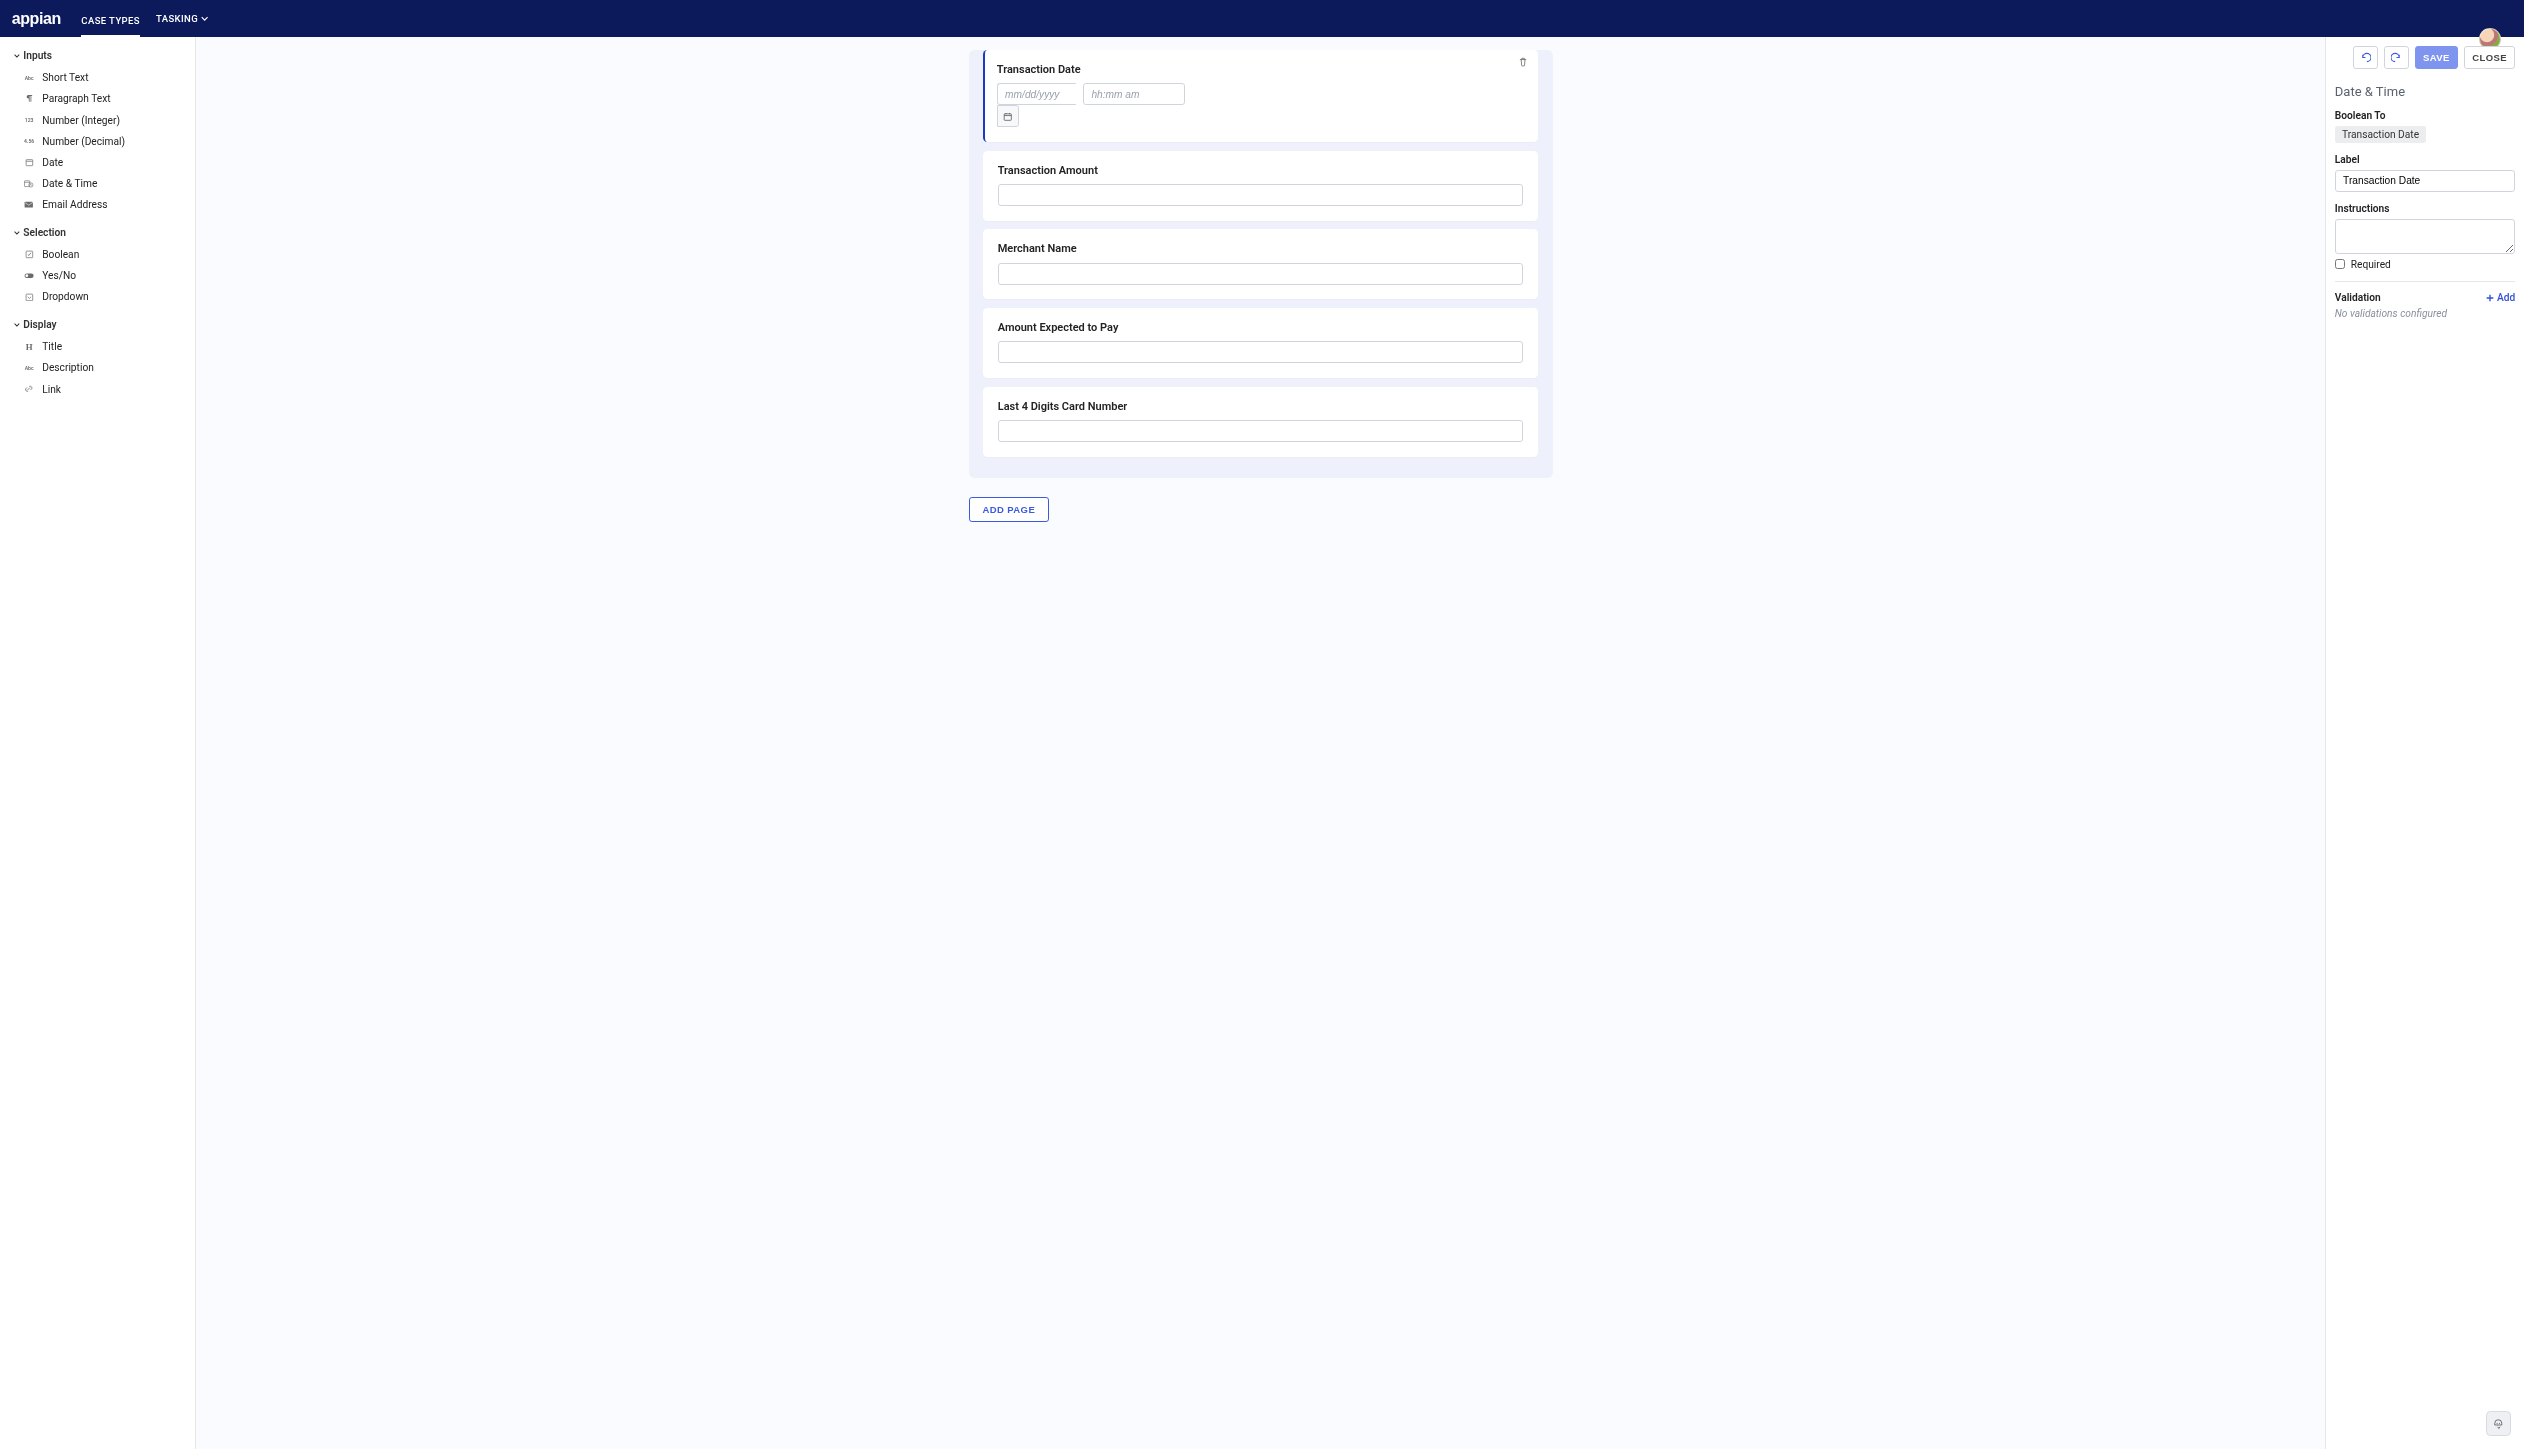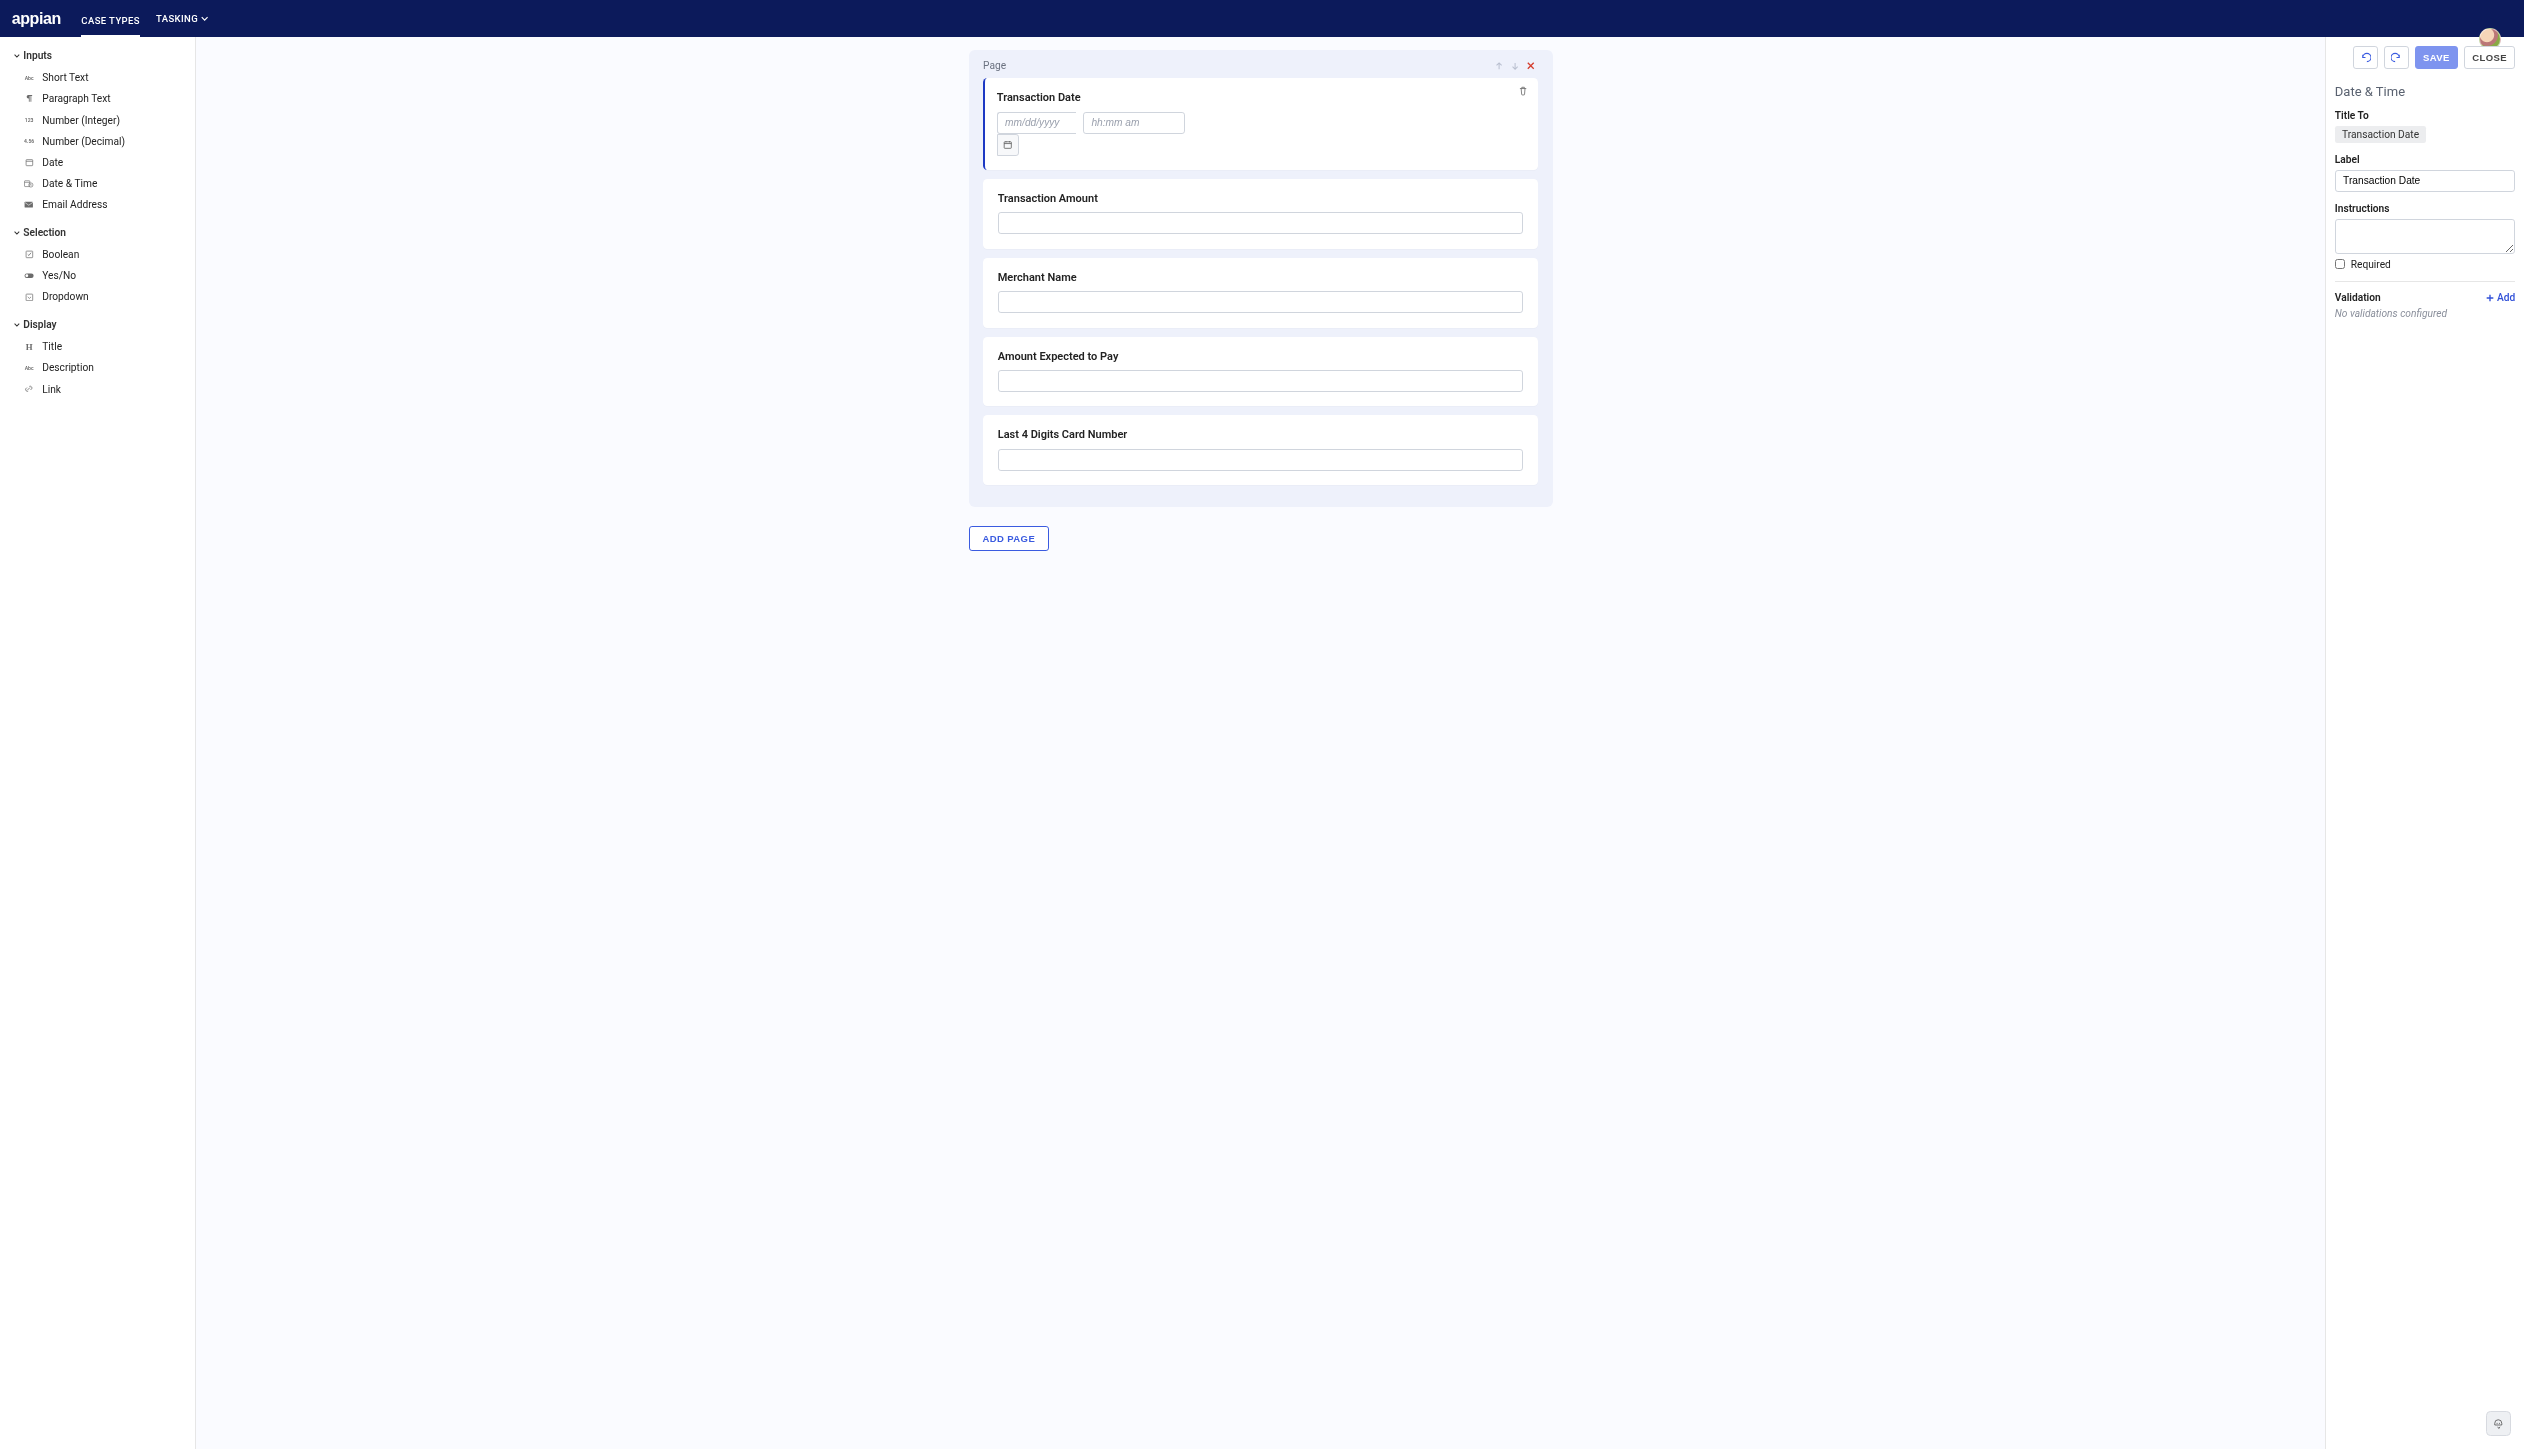--- a/index.html
+++ b/index.html
@@ -243,39 +243,20 @@
               <path d="M6 10l4-4M7 12a3 3 0 01-4-4l2-2M9 4a3 3 0 014 4l-2 2" fill="none" stroke="currentColor" stroke-width="1.4"></path>
             </svg>
           </span>
           <span class="plabel">Link</span>
         </div>
     </div>
   </div>
 
   <div class="canvas">
     <div class="page-card">
-      <div class="page-card-header">
-        <span>Page</span>
-        <span class="spacer"></span>
-        <span class="page-hdr-btn">
-            <svg width="10.2" height="10.2" viewBox="0 0 16 16">
-              <path d="M8 3v10M4 7l4-4 4 4" fill="none" stroke="currentColor" stroke-width="1.6"></path>
-            </svg>
-          </span>
-        <span class="page-hdr-btn">
-            <svg width="10.2" height="10.2" viewBox="0 0 16 16">
-              <path d="M8 3v10M4 9l4 4 4-4" fill="none" stroke="currentColor" stroke-width="1.6"></path>
-            </svg>
-          </span>
-        <span class="page-hdr-btn danger">
-            <svg width="9.5" height="9.5" viewBox="0 0 16 16">
-              <path d="M3 3l10 10M13 3L3 13" stroke="currentColor" stroke-width="2.2"></path>
-            </svg>
-          </span>
-      </div>
 
       <div class="field-card selected">
         <div class="field-actions">
           <span class="field-action">
               <svg width="10.2" height="10.2" viewBox="0 0 16 16">
                 <path d="M3 4h10M6 4V2h4v2M5 4l.7 9a1 1 0 001 1h2.6a1 1 0 001-1L11 4" fill="none" stroke="currentColor" stroke-width="1.3"></path>
               </svg>
             </span>
         </div>
         <div class="field-label">Transaction Date</div>
@@ -332,21 +313,21 @@
             <path d="M12 4v4H8M12 8A6 6 0 106 14" fill="none" stroke="currentColor" stroke-width="1.6"></path>
           </svg>
         </button>
       <button class="tb-btn save">SAVE</button>
       <button class="tb-btn close">CLOSE</button>
     </div>
     <div class="insp-body">
       <div class="insp-title">Date &amp; Time</div>
 
       <div class="insp-section">
-        <div class="insp-label">Title To</div>
+        <div class="insp-label">Boolean To</div>
         <span class="pill">Transaction Date</span>
       </div>
 
       <div class="insp-section">
         <div class="insp-label">Label</div>
         <input class="insp-input" value="Transaction Date" style="">
       </div>
 
       <div class="insp-section">
         <div class="insp-label">Instructions</div>

